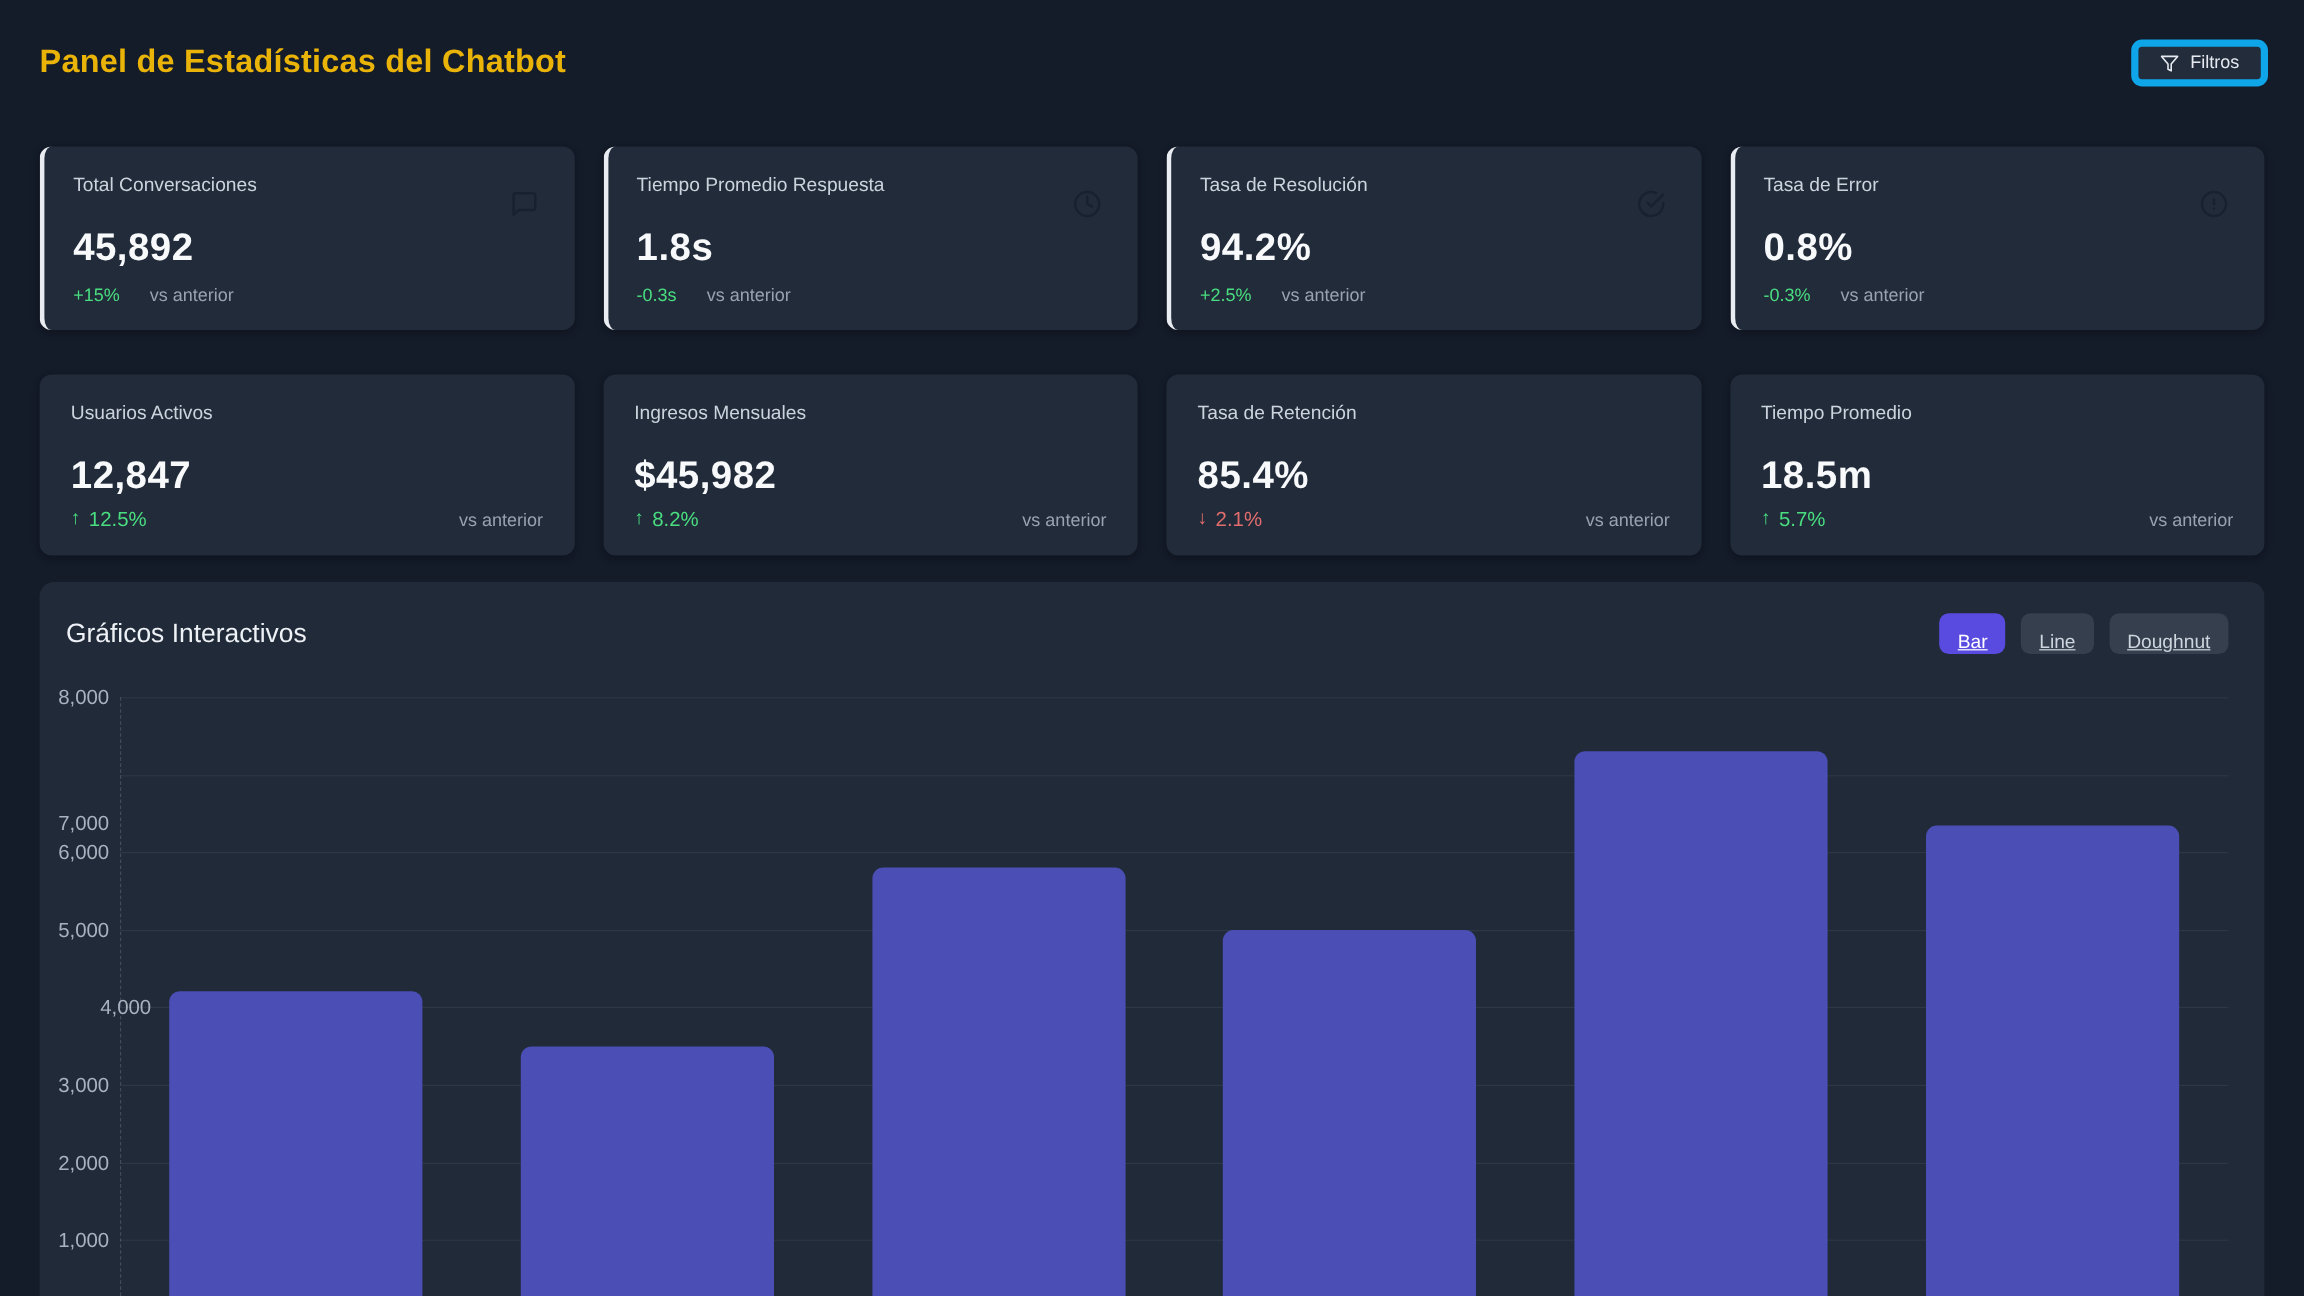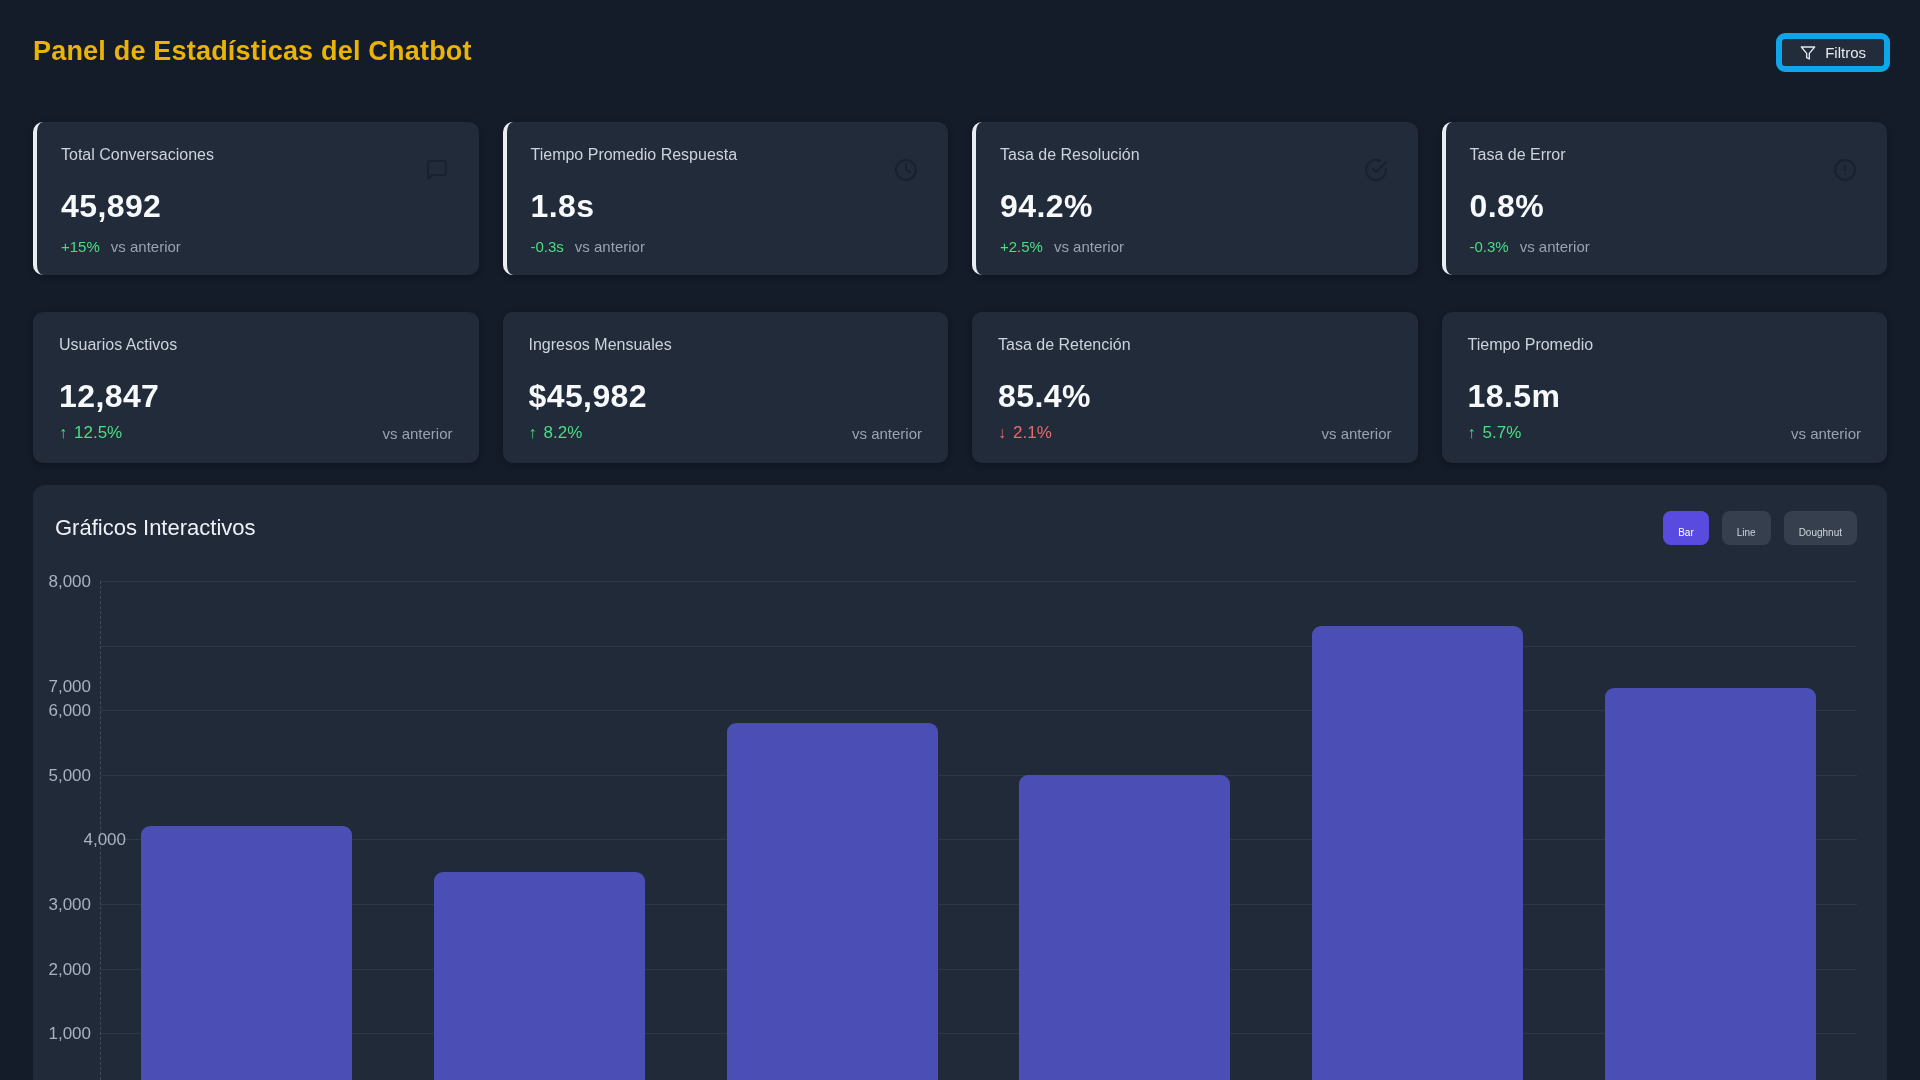--- a/index.html
+++ b/index.html
@@ -25,40 +25,40 @@
   .card{
     background:#212b3a;border-radius:10px;
     padding:24px 26px 20px;display:flex;flex-direction:column;position:relative;
     box-shadow:0 2px 6px rgba(0,0,0,.25);
   }
   .card-accent{border-left:4px solid #e9edf2;padding-left:24px}
   .card-label{font-size:16px;color:#ccd3dd}
   .card-value{font-size:32px;font-weight:700;color:#f7f9fb;margin-top:24px;letter-spacing:.4px}
   .card-icon{position:absolute;top:36px;right:30px;width:24px;height:24px;color:#18212f}
   .card-icon svg{width:100%;height:100%}
-  .change-line{margin-top:auto;display:flex;align-items:baseline;gap:11px;font-size:15px}
+  .change-line{margin-top:auto;display:flex;align-items:baseline;gap:25px;font-size:15px}
   .compare{color:#99a2b1}
   .change-row{margin-top:auto;display:flex;justify-content:space-between;align-items:center}
   .trend{display:flex;align-items:center;gap:7px;font-size:17px}
   .trend .arrow{font-size:16px}
   .change-row .compare{font-size:15px}
   .panel{
     position:absolute;left:33px;right:33px;top:485px;height:640px;
     background:#202a38;border-radius:12px;overflow:hidden;
   }
   .panel-head{
     position:relative;z-index:2;
     display:flex;justify-content:space-between;align-items:center;
     padding:26px 30px 0 22px;
   }
   .panel-title{font-size:22px;font-weight:400;color:#eef1f6}
   .chart-switcher{display:flex;gap:13px}
   .chart-btn{
     height:34px;padding:16px 15px;border:none;border-radius:8px;
-    background:#353f4e;color:#ced5de;font-size:10px;font-family:inherit;cursor:pointer;
+    background:#353f4e;color:#ced5de;font-size:16px;font-family:inherit;cursor:pointer;text-decoration:underline;
   }
   .chart-btn[data-active="true"]{background:#5a4be0;color:#ffffff}
   .chart-area{position:absolute;inset:0;z-index:1}
   .gridline{position:absolute;height:1px;background:rgba(173,186,208,0.09)}
   .ytick{position:absolute;left:0;width:58px;text-align:right;font-size:17px;color:#a9b2bf}
   .yaxis-line{position:absolute;width:0;border-left:1px dashed rgba(150,162,182,0.28)}
   .bar{position:absolute;border-radius:9px 9px 0 0}
 </style>
 </head>
 <body>

